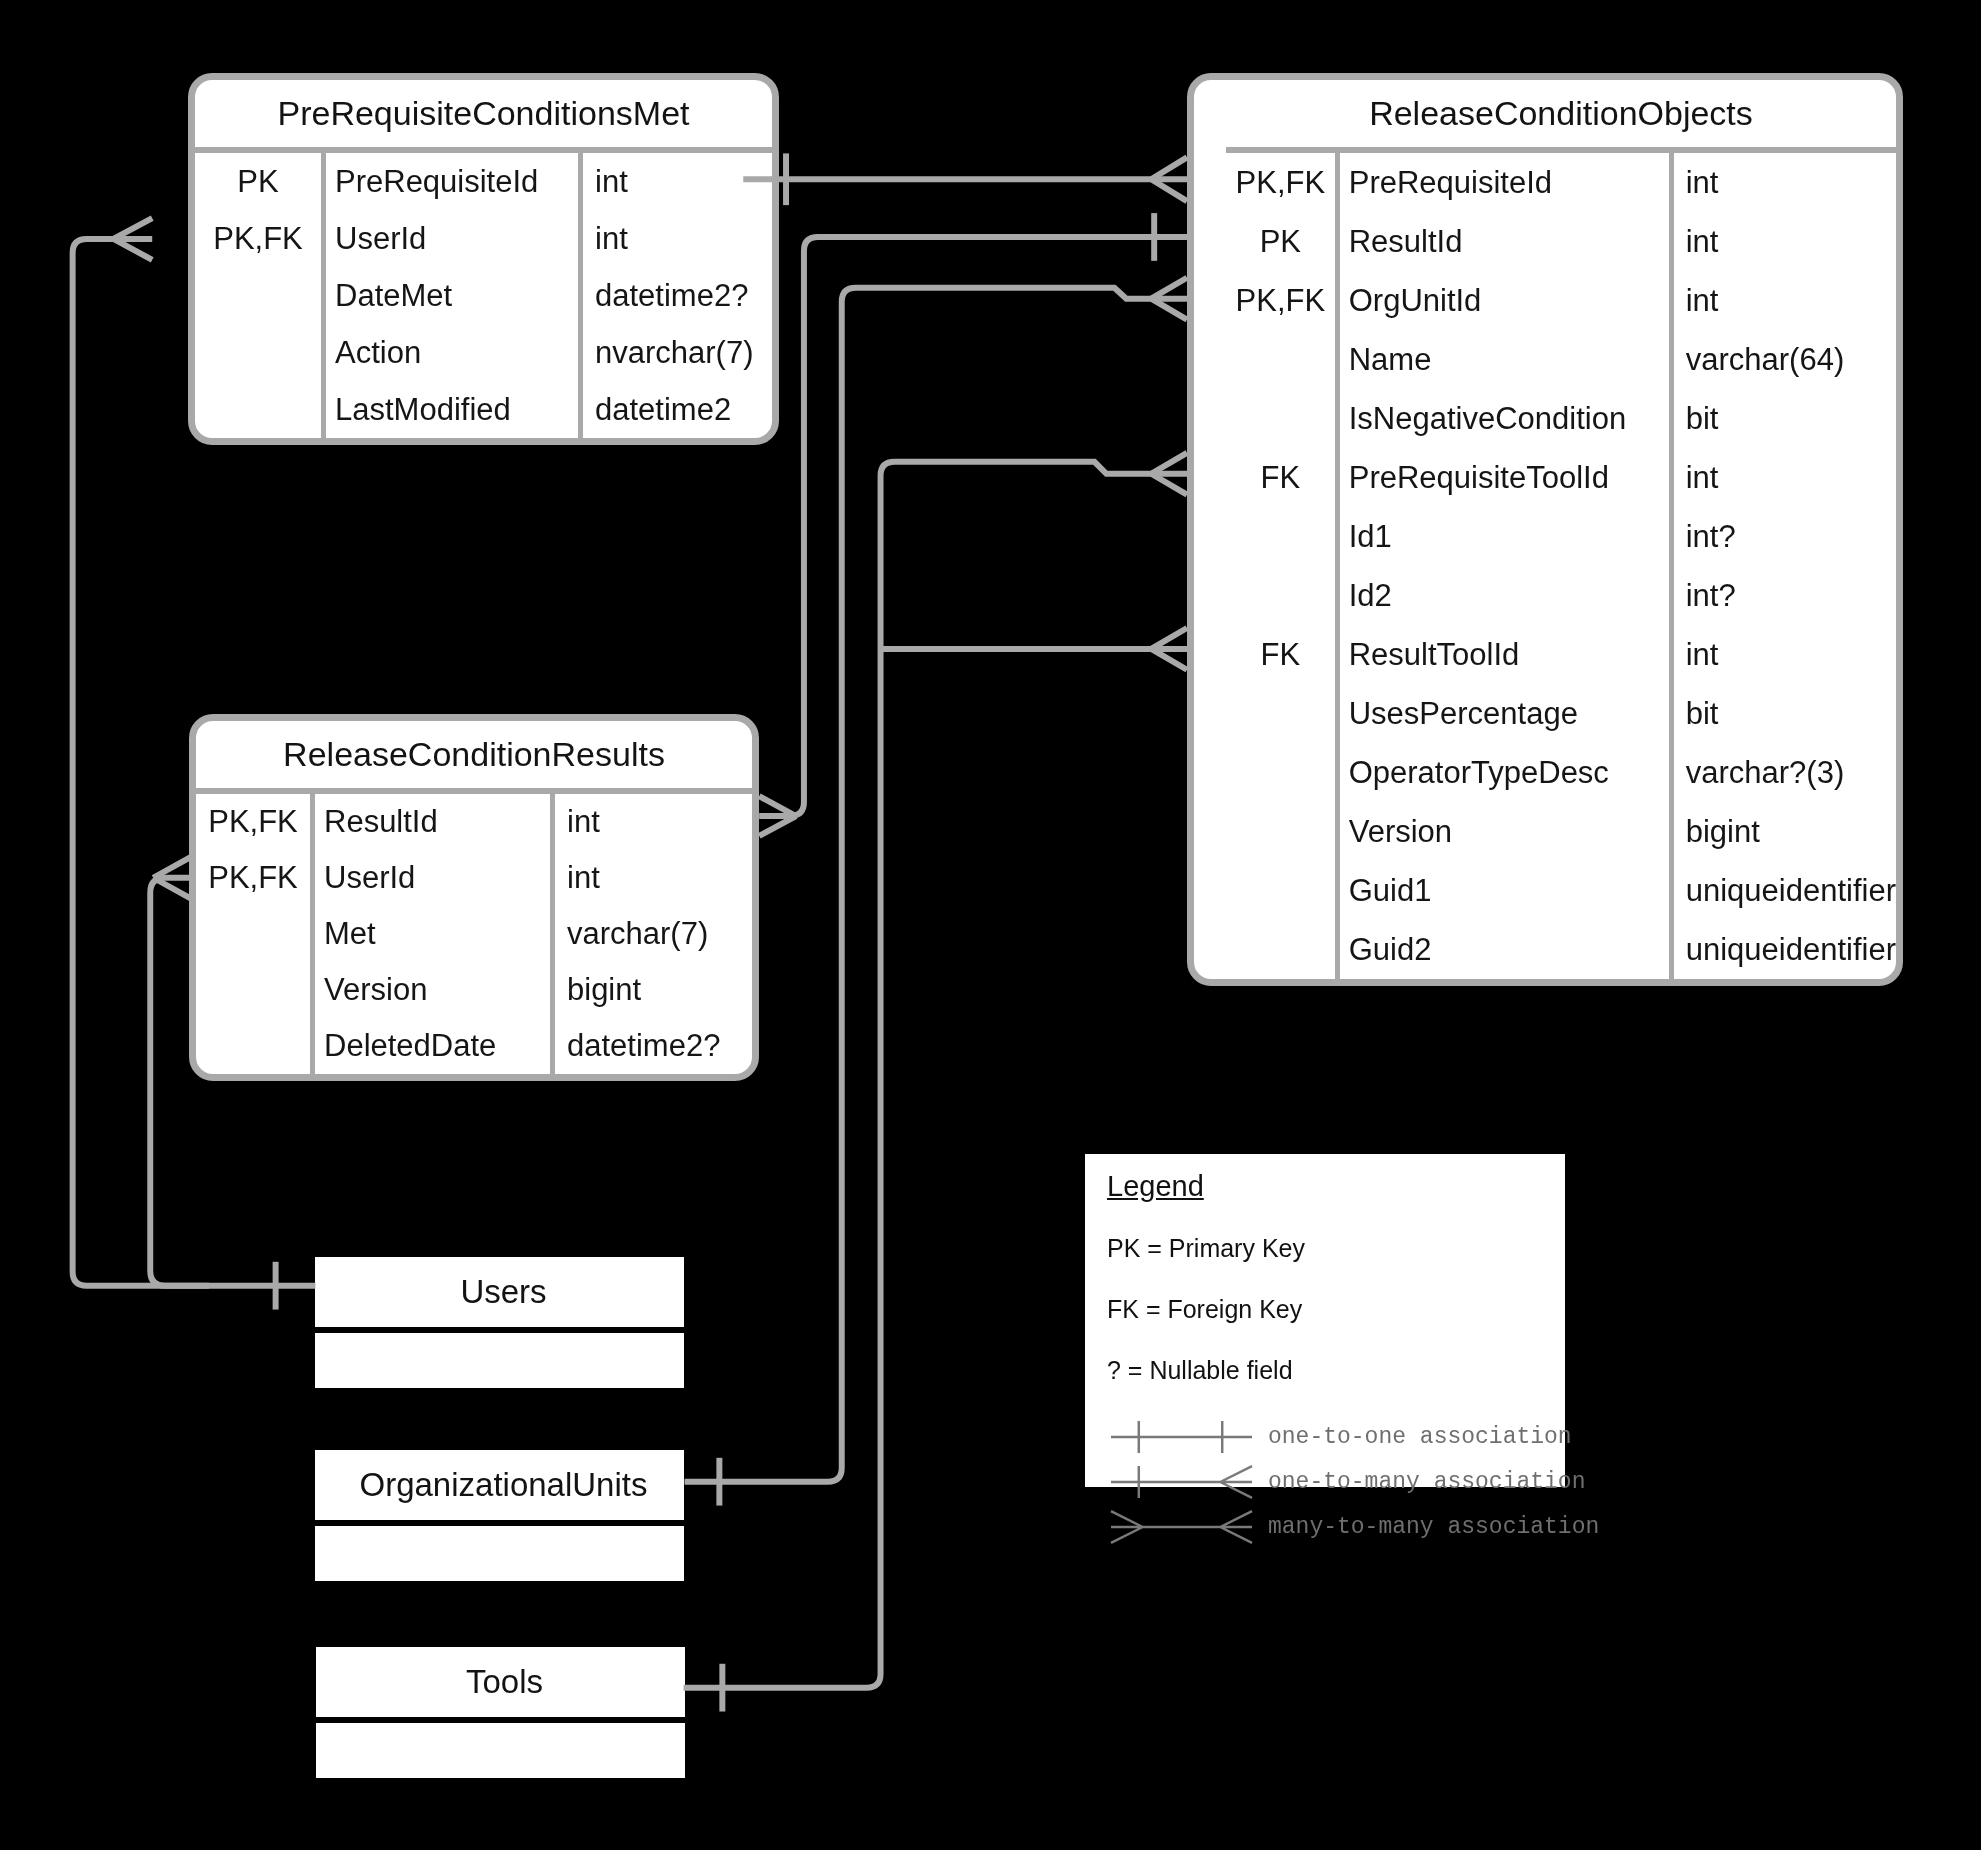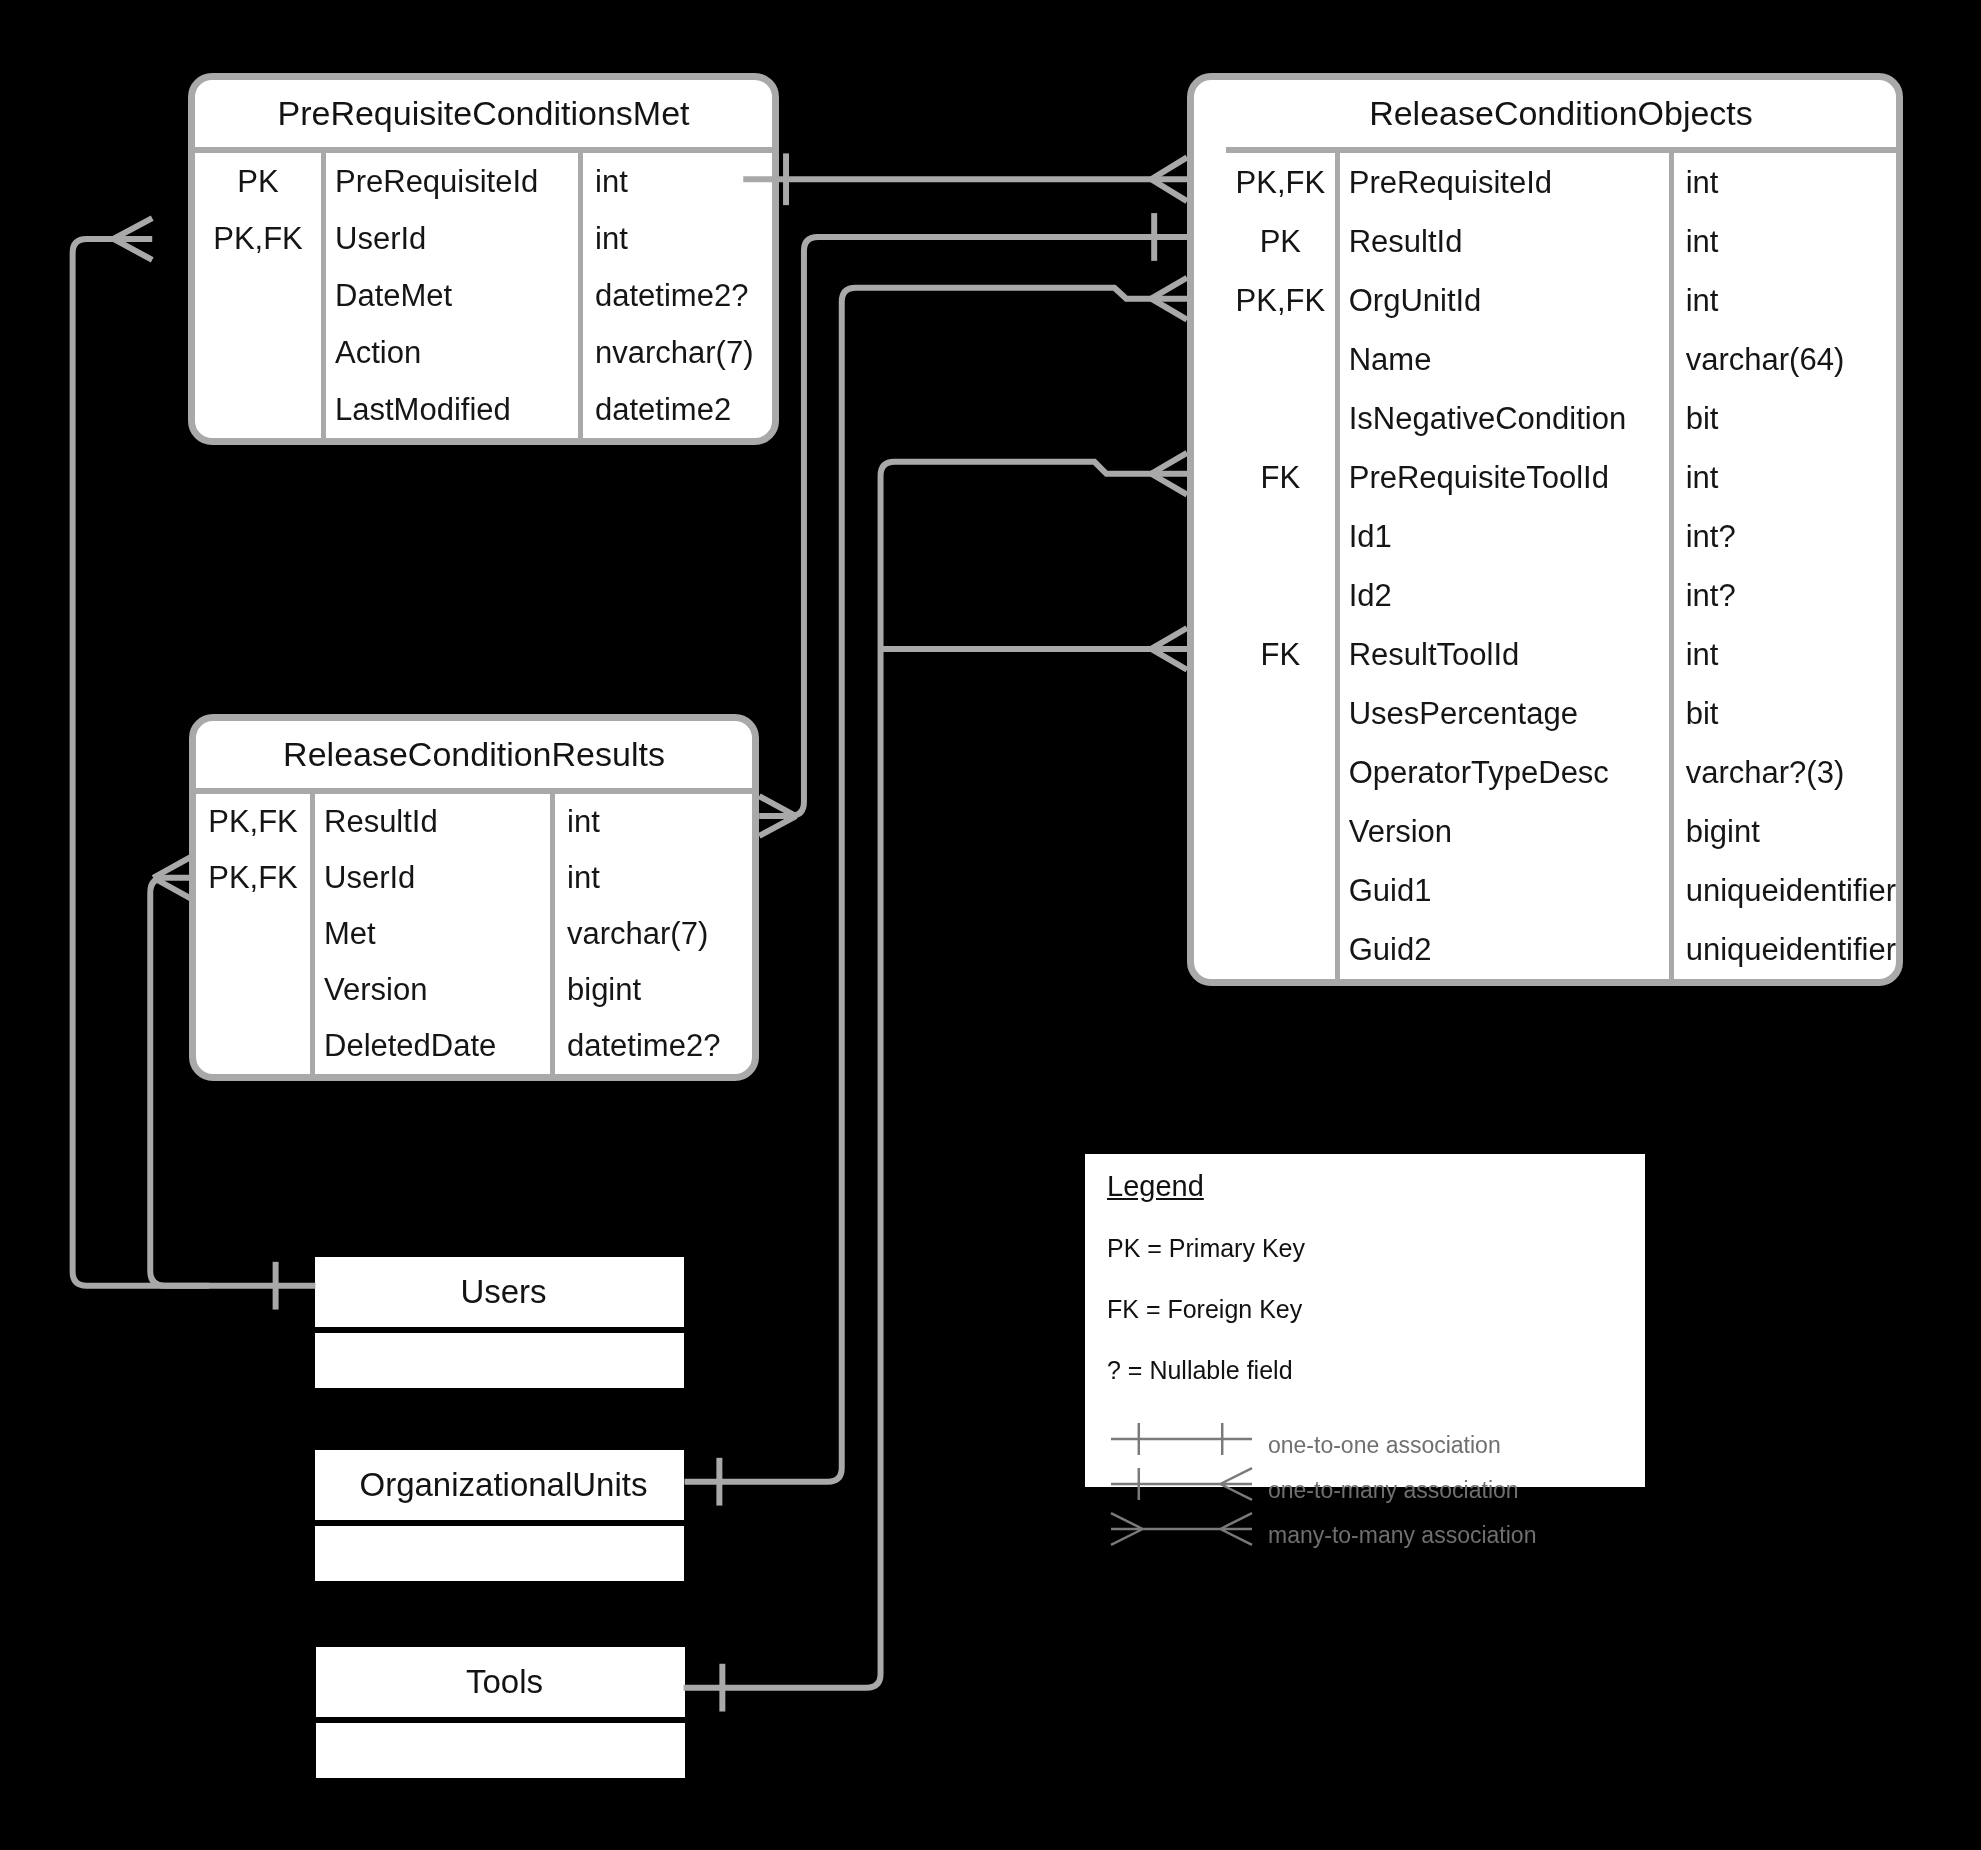--- a/index.html
+++ b/index.html
@@ -38,27 +38,27 @@
     background:#fff;height:70px;line-height:70px;text-align:center;
     font-size:33px;color:#131313;white-space:nowrap;padding-left:8px;
   }
   .entity-body{background:#fff;height:55px;margin-top:6px;}
   #entity-users{left:315px;top:1257px;}
   #entity-organizationalunits{left:315px;top:1450px;}
   #entity-tools{left:316px;top:1647px;}
 
   
   .legend{
-    position:absolute;left:1085px;top:1154px;width:560px;height:333px;
+    position:absolute;left:1085px;top:1154px;width:480px;height:333px;
     background:#fff;box-sizing:border-box;padding:16px 0 0 22px;
   }
   .legend-title{font-size:29px;text-decoration:underline;color:#111;margin-bottom:30px;}
   .legend-abbr{font-size:25px;line-height:31px;color:#111;margin-top:30px;}
   .legend-assoc{margin-top:28px;}
-  .assoc-row{display:flex;align-items:flex-end;height:45px;}
+  .assoc-row{display:flex;align-items:center;height:45px;font-family:Liberation Mono, monospace;}
   .assoc-glyph{width:149px;height:40px;flex:0 0 149px;}
   .assoc-label{font-size:23px;color:#6f6f6f;margin-left:12px;white-space:nowrap;}
 
   
   .wires{position:absolute;left:0;top:0;pointer-events:none;}
   .wire{fill:none;stroke:#a9a9a9;stroke-width:6px;}
 </style>
 </head>
 <body>
 

